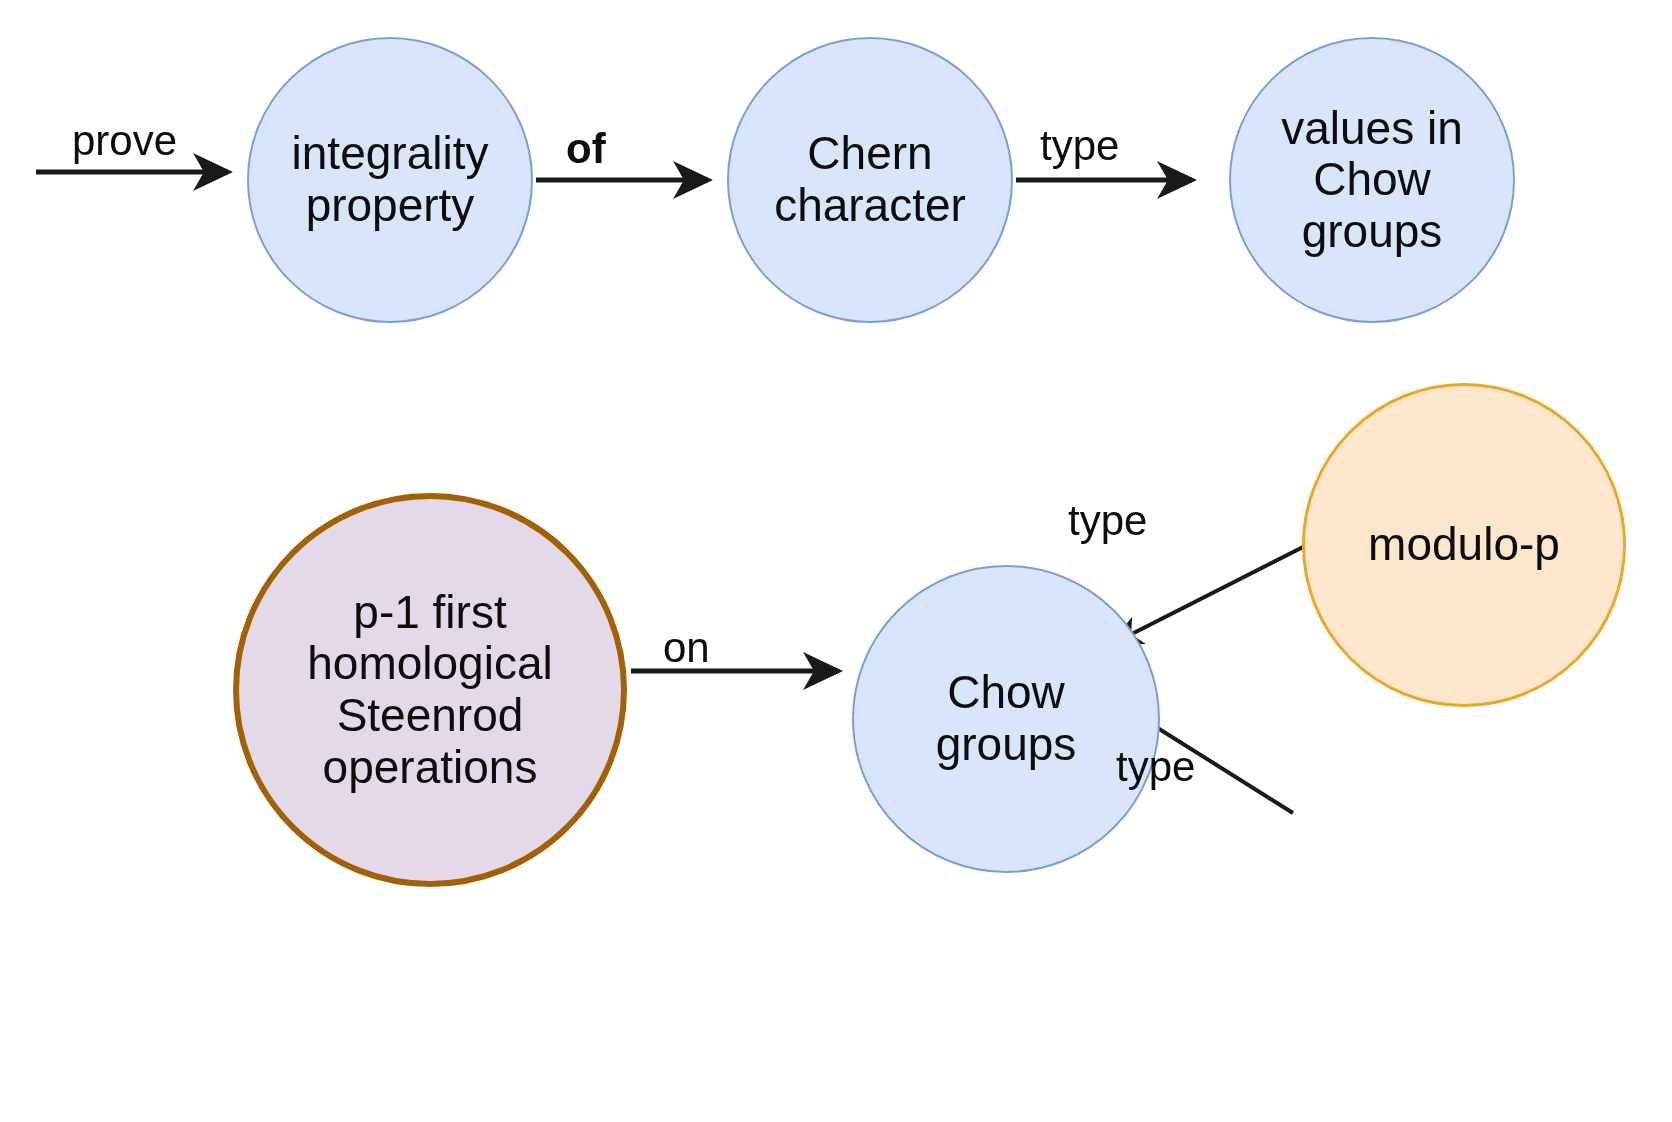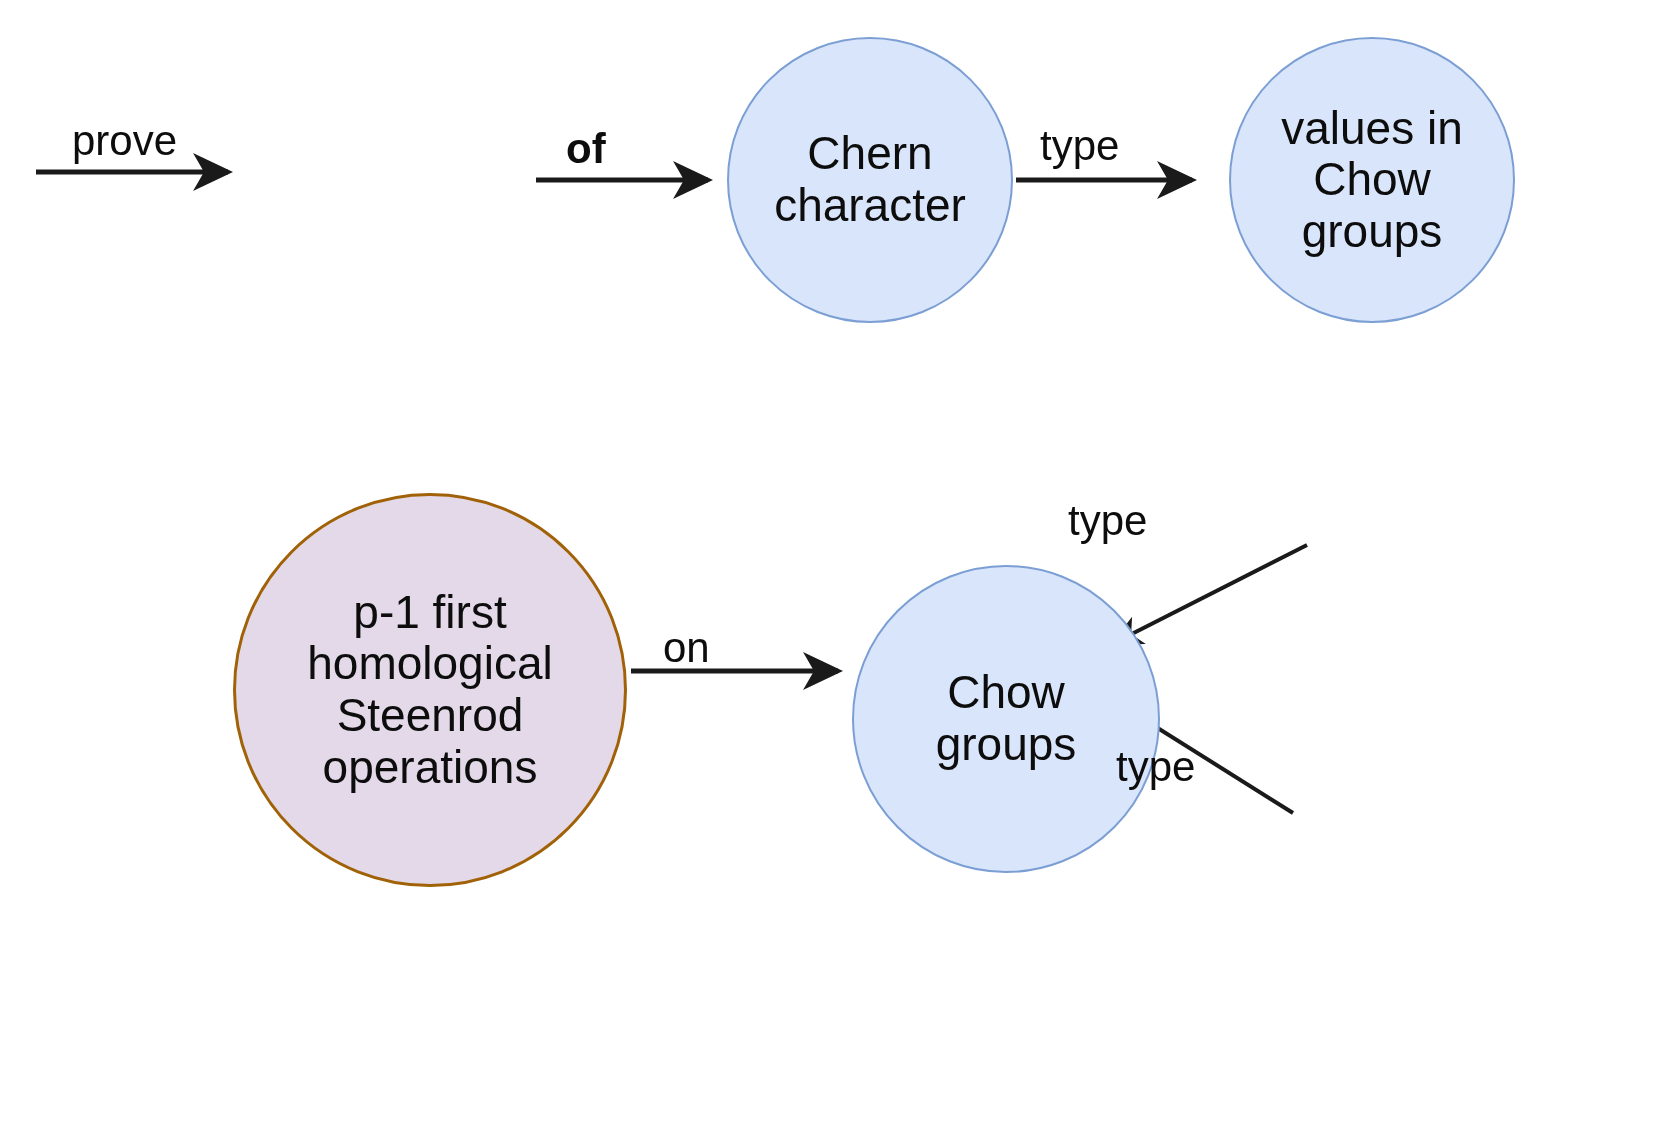--- a/index.html
+++ b/index.html
@@ -23,21 +23,21 @@
     line-height:1.12;
   }
   .node .label{
     display:block;
     width:112%;
     padding:0 2px;
     white-space:pre-line;
   }
   .node-blue{ background:#d9e5fa; border:2.5px solid #7b9fd4; }
   .node-orange{ background:#fce7cd; border:3px solid #e8a82a; }
-  .node-purple{ background:#e3d9e9; border:3px solid #a16207; }
+  .node-purple{ background:#e3d9e9; border:6px solid #a16207; }
 
   .edge-label{
     position:absolute;
     color:#0d0d0d;
     white-space:nowrap;
     font-size:42px;
     line-height:1;
   }
   svg.wires{position:absolute;left:0;top:0;width:1672px;height:1122px;pointer-events:none;}
   .wire{stroke:#1a1a1a;stroke-width:5;fill:none;}
@@ -73,20 +73,24 @@
 
     <g>
       <line class="wire-thin" x1="1307" y1="545" x2="1114" y2="643" marker-end="url(#arrow)"></line>
     </g>
 
     <g>
       <line class="wire-thin" x1="1293" y1="813" x2="1121" y2="705" marker-end="url(#arrow)"></line>
     </g>
   </svg>
 
+  <div class="node node-blue" style="left:247px;top:37px;width:286px;height:286px;font-size:46px;">
+    <span class="label">integrality
+property</span>
+  </div>
 
   <div class="node node-blue" style="left:727px;top:37px;width:286px;height:286px;font-size:46px;text-align:center;">
     <span class="label">Chern
 character</span>
   </div>
 
   <div class="node node-blue" style="left:1229px;top:37px;width:286px;height:286px;font-size:46px;">
     <span class="label">values in
 Chow
 groups</span>
@@ -97,20 +101,23 @@
 homological
 Steenrod
 operations</span>
   </div>
 
   <div class="node node-blue" style="left:852px;top:565px;width:308px;height:308px;font-size:46px;">
     <span class="label">Chow
 groups</span>
   </div>
 
+  <div class="node node-orange" style="left:1302px;top:383px;width:324px;height:324px;font-size:46px;">
+    <span class="label">modulo-p</span>
+  </div>
 
 
   <div class="edge-label" style="left:40px;top:120px;margin-left:32px;">prove</div>
 
   <div class="edge-label" style="left:566px;top:128px;font-weight:bold;">of</div>
 
   <div class="edge-label" style="left:1040px;top:125px;">type</div>
 
   <div class="edge-label" style="left:663px;top:627px;text-align:right;">on</div>
 

